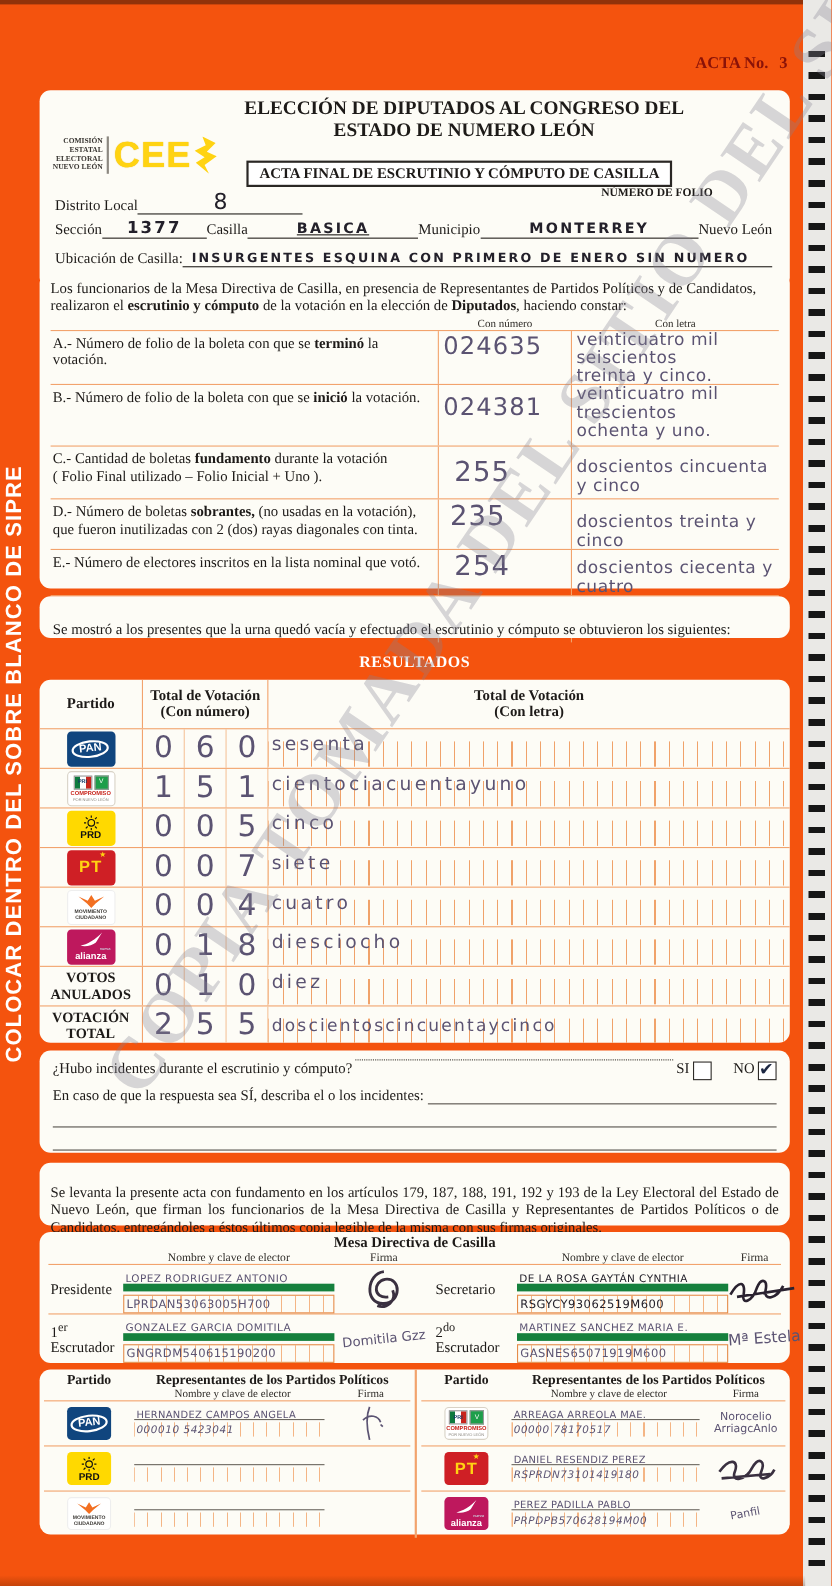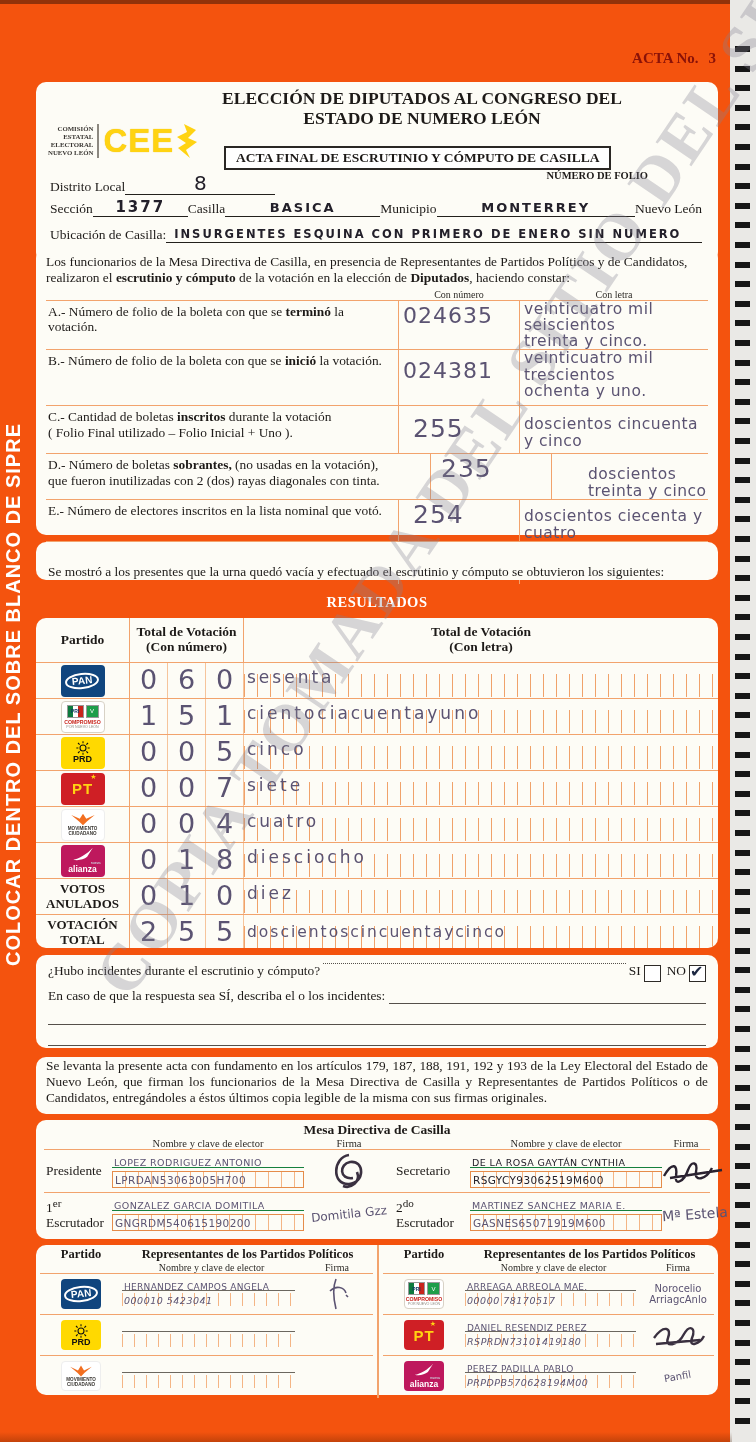--- a/index.html
+++ b/index.html
@@ -52,21 +52,21 @@
   .stable{margin-top:2px;}
   .srow{display:grid;grid-template-columns:352px 122px 1fr;border-top:1px solid #f2a36d;position:relative;}
   .shead{border-top:none;}
   .shead div{font-size:10px;text-align:center;color:#2e2b27;}
   .scell-l{padding:3px 2px 2px 2px;line-height:1.15;}
   .scell-n{border-left:1px solid #f2a36d;border-right:1px solid #f2a36d;position:relative;}
   .scell-t{position:relative;padding-left:4px;}
   .num-hand{position:absolute;left:4px;top:2px;font-size:25px;letter-spacing:1px;}
   .letra-hand{font-size:15.5px;line-height:1.05;letter-spacing:.5px;}
   .r-a{min-height:48px;} .r-b{min-height:55px;} .r-c{min-height:47px;}
-  .r-d{min-height:45px;gap:32px;} .r-e{min-height:34px;} .r-f{min-height:42px;}
+  .r-d{min-height:45px;} .r-e{min-height:34px;} .r-f{min-height:42px;}
 
   
   .p-shown{top:542px;height:38px;display:flex;align-items:flex-end;padding:0 12px;font-size:13.4px;}
 
   
   .res-title{position:absolute;top:594px;left:36px;width:682px;text-align:center;color:#fff;
      font-weight:bold;font-size:14.5px;letter-spacing:.5px;}
   .p-res{top:618px;height:330px;overflow:hidden;}
   .rrow{display:grid;grid-template-columns:94px 38px 38px 38px 1fr;border-top:1px solid #f2a36d;height:35px;position:relative;}
   .rhead{height:44px;border-top:none;}
@@ -109,30 +109,30 @@
   .p-inc{top:955px;height:93px;padding:8px 12px;font-size:13.4px;}
   .qline{display:flex;align-items:flex-start;}
   .dots{flex:1;border-bottom:1.8px dotted #55504a;margin:0 3px 4px 3px;}
   .cb{width:15px;height:15px;border:1.6px solid #2e2b27;display:inline-block;margin-left:3px;position:relative;top:2px;background:#fff;}
   .cb .ck{position:absolute;left:0px;top:-4px;font-size:16px;font-weight:bold;color:#1c2742;font-family:"DejaVu Sans",sans-serif;}
   .descline{display:flex;align-items:flex-end;margin-top:8px;}
   .dul{flex:1;border-bottom:1.3px solid #55504a;margin-left:4px;}
   .ful{border-bottom:1.3px solid #55504a;height:20px;margin-top:0;}
 
   
-  .p-leg{top:1057px;height:57px;padding:1px 10px;font-size:13.3px;line-height:1.2;text-align:justify;}
+  .p-leg{top:1057px;height:57px;padding:19px 10px;font-size:13.3px;line-height:1.2;text-align:justify;}
 
   
   .p-mesa{top:1120px;height:119px;padding:2px 8px;}
   .mtitle{text-align:center;font-weight:bold;font-size:13.5px;}
   .mhead{display:grid;grid-template-columns:68px 192px 90px 76px 192px 1fr;font-size:10.5px;text-align:center;color:#2e2b27;}
   .mrow{display:grid;grid-template-columns:68px 192px 90px 76px 192px 1fr;border-top:1px solid #f2a36d;min-height:42px;}
   .mlab{display:flex;align-items:center;font-size:13.4px;padding-left:2px;line-height:1.05;}
   .mnc{position:relative;padding-top:2px;}
-  .mname{border-bottom:1px solid #15803d;height:15px;position:relative;}
+  .mname{border-bottom:7px solid #15803d;height:15px;position:relative;}
   .mname .hand,.clave .hand{position:absolute;left:2px;bottom:-1px;font-size:9.5px;white-space:nowrap;letter-spacing:.4px;}
   .clave{margin-top:3px;height:15px;border:1px solid #e58c4a;position:relative;
      background:repeating-linear-gradient(90deg,transparent 0 12px,#f4b585 12px 13px);}
   .clave .hand{font-size:10.5px;bottom:1px;}
   .mfir{position:relative;display:flex;align-items:center;justify-content:center;}
   .fhand{font-size:12px;white-space:nowrap;}
 
   
   .p-reps{top:1245px;height:150px;display:grid;grid-template-columns:1fr 1fr;}
   .rhalf{position:relative;padding:2px 4px;}
@@ -187,21 +187,21 @@
   <div class="folio">NÚMERO DE FOLIO</div>
 
   <div class="fline l1">
     <span>Distrito Local</span>
     <span class="u" style="width:150px;"><span class="hand ink" style="font-size:20px;line-height:.9;">8</span></span>
   </div>
   <div class="fline l2">
     <span>Sección</span>
     <span class="u" style="width:95px;"><span class="hand ink fv" style="font-size:15px;">1377</span></span>
     <span>Casilla</span>
-    <span class="u" style="width:155px;"><span class="hand ink fv">BASICA</span></span>
+    <span class="u" style="width:155px;text-decoration:underline;"><span class="hand ink fv">BASICA</span></span>
     <span>Municipio</span>
     <span class="u" style="flex:1;"><span class="hand ink fv">MONTERREY</span></span>
     <span>Nuevo León</span>
   </div>
   <div class="fline l3">
     <span style="white-space:nowrap;">Ubicación de Casilla:</span>
     <span class="u" style="flex:1;text-align:left;padding-left:8px;"><span class="hand ink fv" style="font-size:11.5px;">INSURGENTES ESQUINA CON PRIMERO DE ENERO SIN NUMERO</span></span>
   </div>
   <div class="fline l4">
     <span class="u" style="flex:1;text-align:left;padding-left:80px;"><span class="hand ink fv" style="font-size:11.5px;">COLONIA  SIERRA VENTANA</span></span>
@@ -240,21 +240,21 @@
       <div class="scell-n">
           <span class="hand pencil num-hand" style="font-size:22px;top:8px;">024381</span>
         </div>
       <div class="scell-t">
           <div class="hand pencil letra-hand">veinticuatro mil trescientos</div>
           <div class="hand pencil letra-hand">ochenta y uno.</div>
         </div>
     </div>
 
     <div class="srow r-c">
-      <div class="scell-l"><span>C.- Cantidad de boletas </span><b>inscritos</b><span> durante la votación</span><div>( Folio Final utilizado – Folio Inicial + Uno ).</div></div>
+      <div class="scell-l"><span>C.- Cantidad de boletas </span><b>fundamento</b><span> durante la votación</span><div>( Folio Final utilizado – Folio Inicial + Uno ).</div></div>
       <div class="scell-n">
           <span class="hand pencil num-hand" style="left:14px;top:8px;">255</span>
         </div>
       <div class="scell-t">
           <div class="hand pencil letra-hand" style="margin-top:10px;">doscientos cincuenta y cinco</div>
         </div>
     </div>
 
     <div class="srow r-d">
       <div class="scell-l"><span>D.- Número de boletas </span><b>sobrantes,</b><span> (no usadas en la votación),</span><div>que fueron inutilizadas con 2 (dos) rayas diagonales con tinta.</div></div>
@@ -502,21 +502,21 @@
       </div>
   </div>
 </div>
 
 <div class="panel p-inc">
   <div class="qline">
     <span>¿Hubo incidentes durante el escrutinio y cómputo?</span>
     <span class="dots"></span>
     <span>SI</span>
     <span class="cb"></span>
-    <span style="margin-left:6px;">NO</span>
+    <span style="margin-left:20px;">NO</span>
     <span class="cb">
         <span class="ck">✔</span>
       </span>
   </div>
   <div class="descline">
     <span>En caso de que la respuesta sea SÍ, describa el o los incidentes:</span>
     <span class="dul"></span>
   </div>
   <div class="ful"></div>
   <div class="ful"></div>

